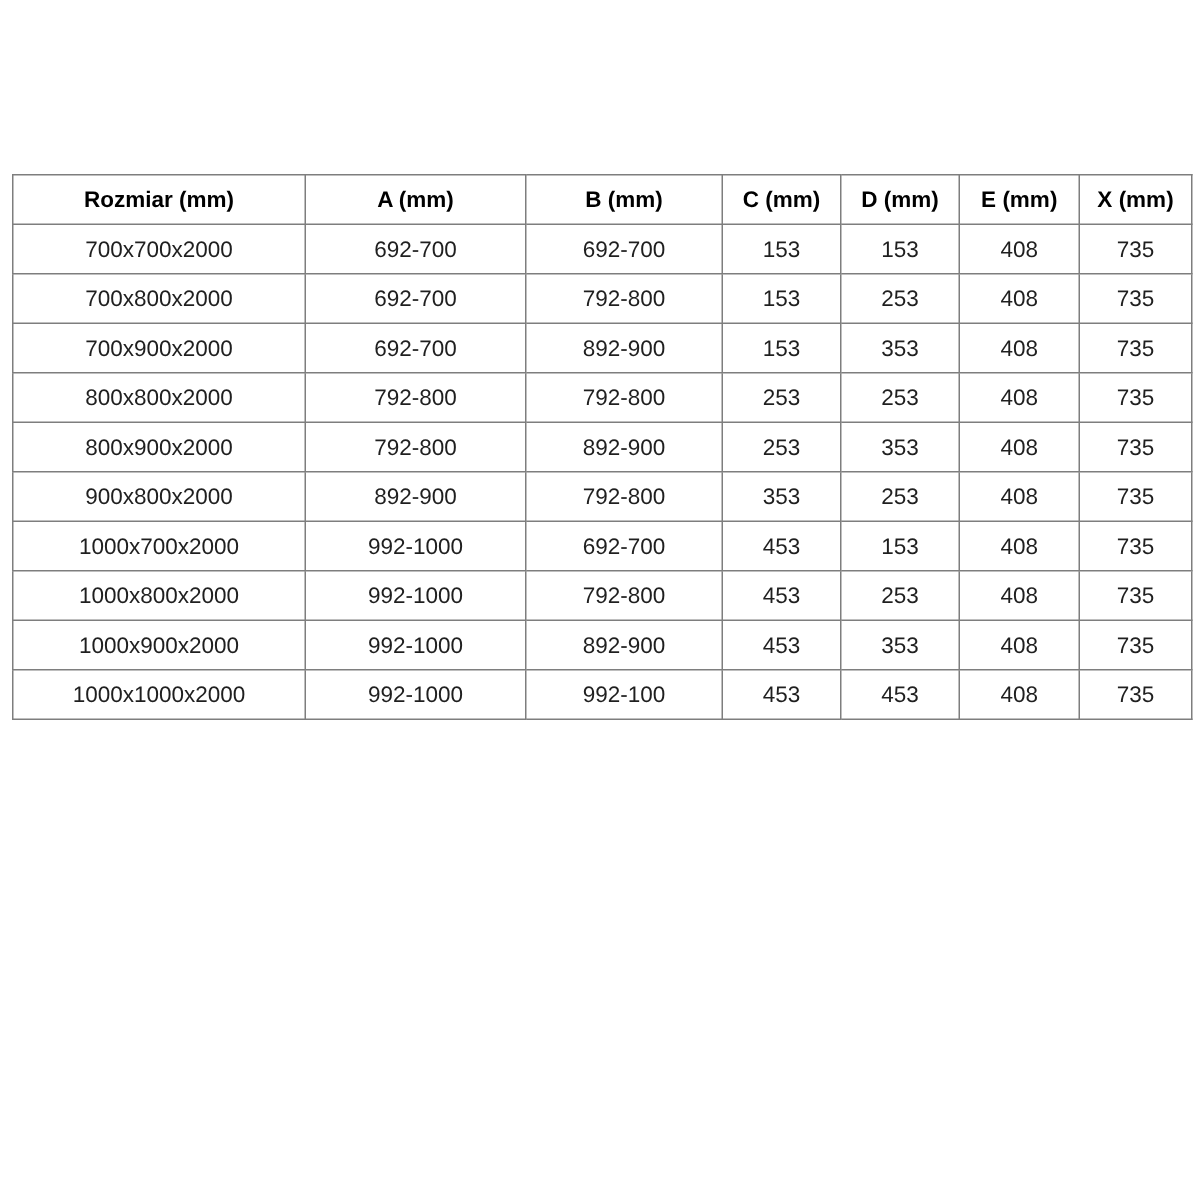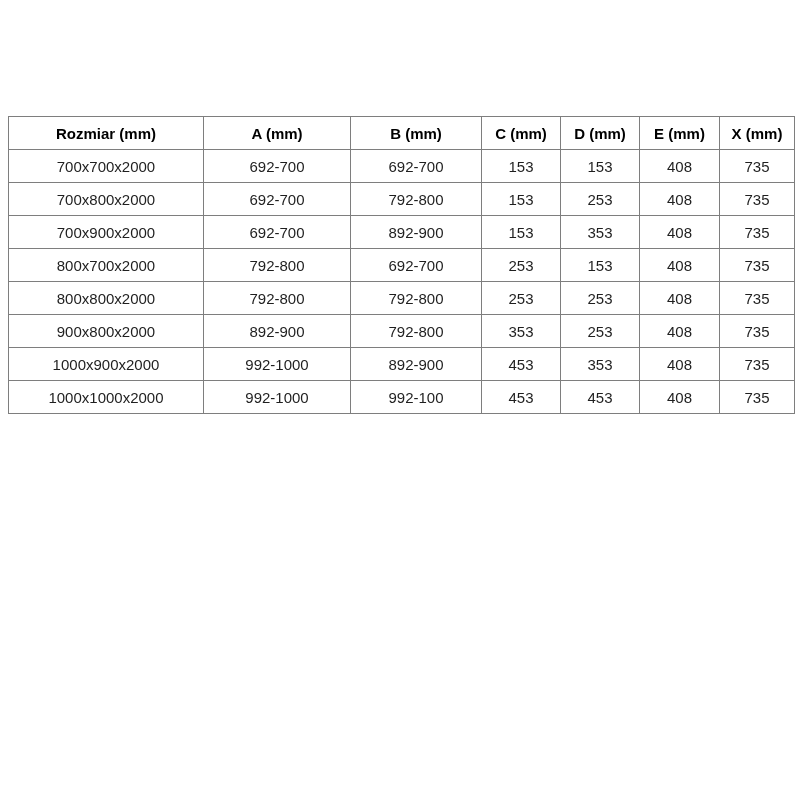--- a/index.html
+++ b/index.html
@@ -96,42 +96,60 @@
         <tr>
           <td>700x900x2000</td>
           <td>692-700</td>
           <td>892-900</td>
           <td>153</td>
           <td>353</td>
           <td>408</td>
           <td>735</td>
         </tr>
         <tr>
-          <td>800x700x2000</td>
-          <td>792-800</td>
-          <td>692-700</td>
-          <td>253</td>
-          <td>153</td>
-          <td>408</td>
-          <td>735</td>
-        </tr>
-        <tr>
           <td>800x800x2000</td>
           <td>792-800</td>
           <td>792-800</td>
           <td>253</td>
           <td>253</td>
           <td>408</td>
           <td>735</td>
         </tr>
         <tr>
+          <td>800x900x2000</td>
+          <td>792-800</td>
+          <td>892-900</td>
+          <td>253</td>
+          <td>353</td>
+          <td>408</td>
+          <td>735</td>
+        </tr>
+        <tr>
           <td>900x800x2000</td>
           <td>892-900</td>
           <td>792-800</td>
           <td>353</td>
+          <td>253</td>
+          <td>408</td>
+          <td>735</td>
+        </tr>
+        <tr>
+          <td>1000x700x2000</td>
+          <td>992-1000</td>
+          <td>692-700</td>
+          <td>453</td>
+          <td>153</td>
+          <td>408</td>
+          <td>735</td>
+        </tr>
+        <tr>
+          <td>1000x800x2000</td>
+          <td>992-1000</td>
+          <td>792-800</td>
+          <td>453</td>
           <td>253</td>
           <td>408</td>
           <td>735</td>
         </tr>
         <tr>
           <td>1000x900x2000</td>
           <td>992-1000</td>
           <td>892-900</td>
           <td>453</td>
           <td>353</td>

